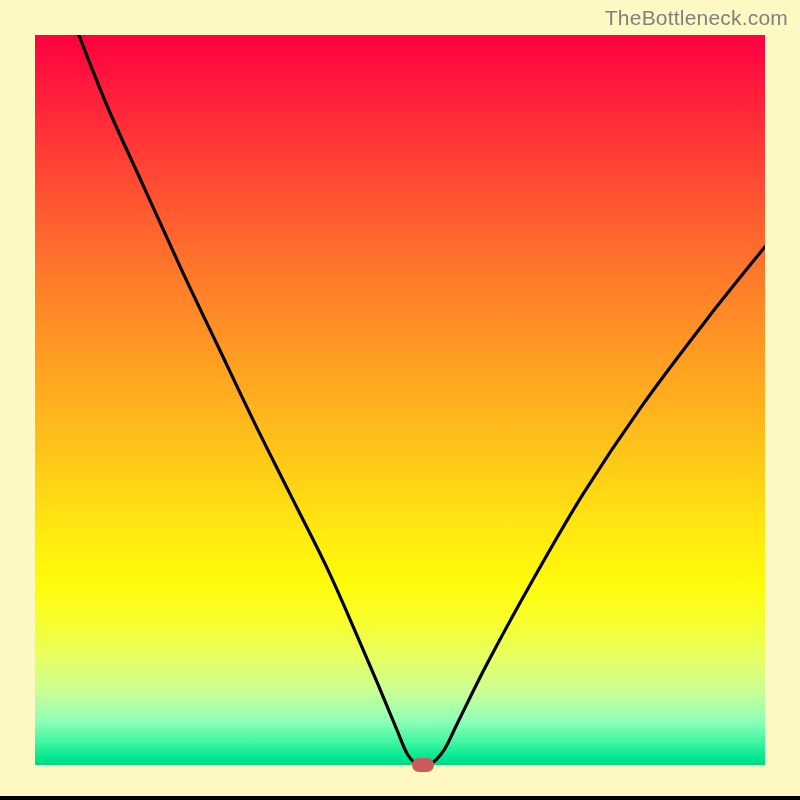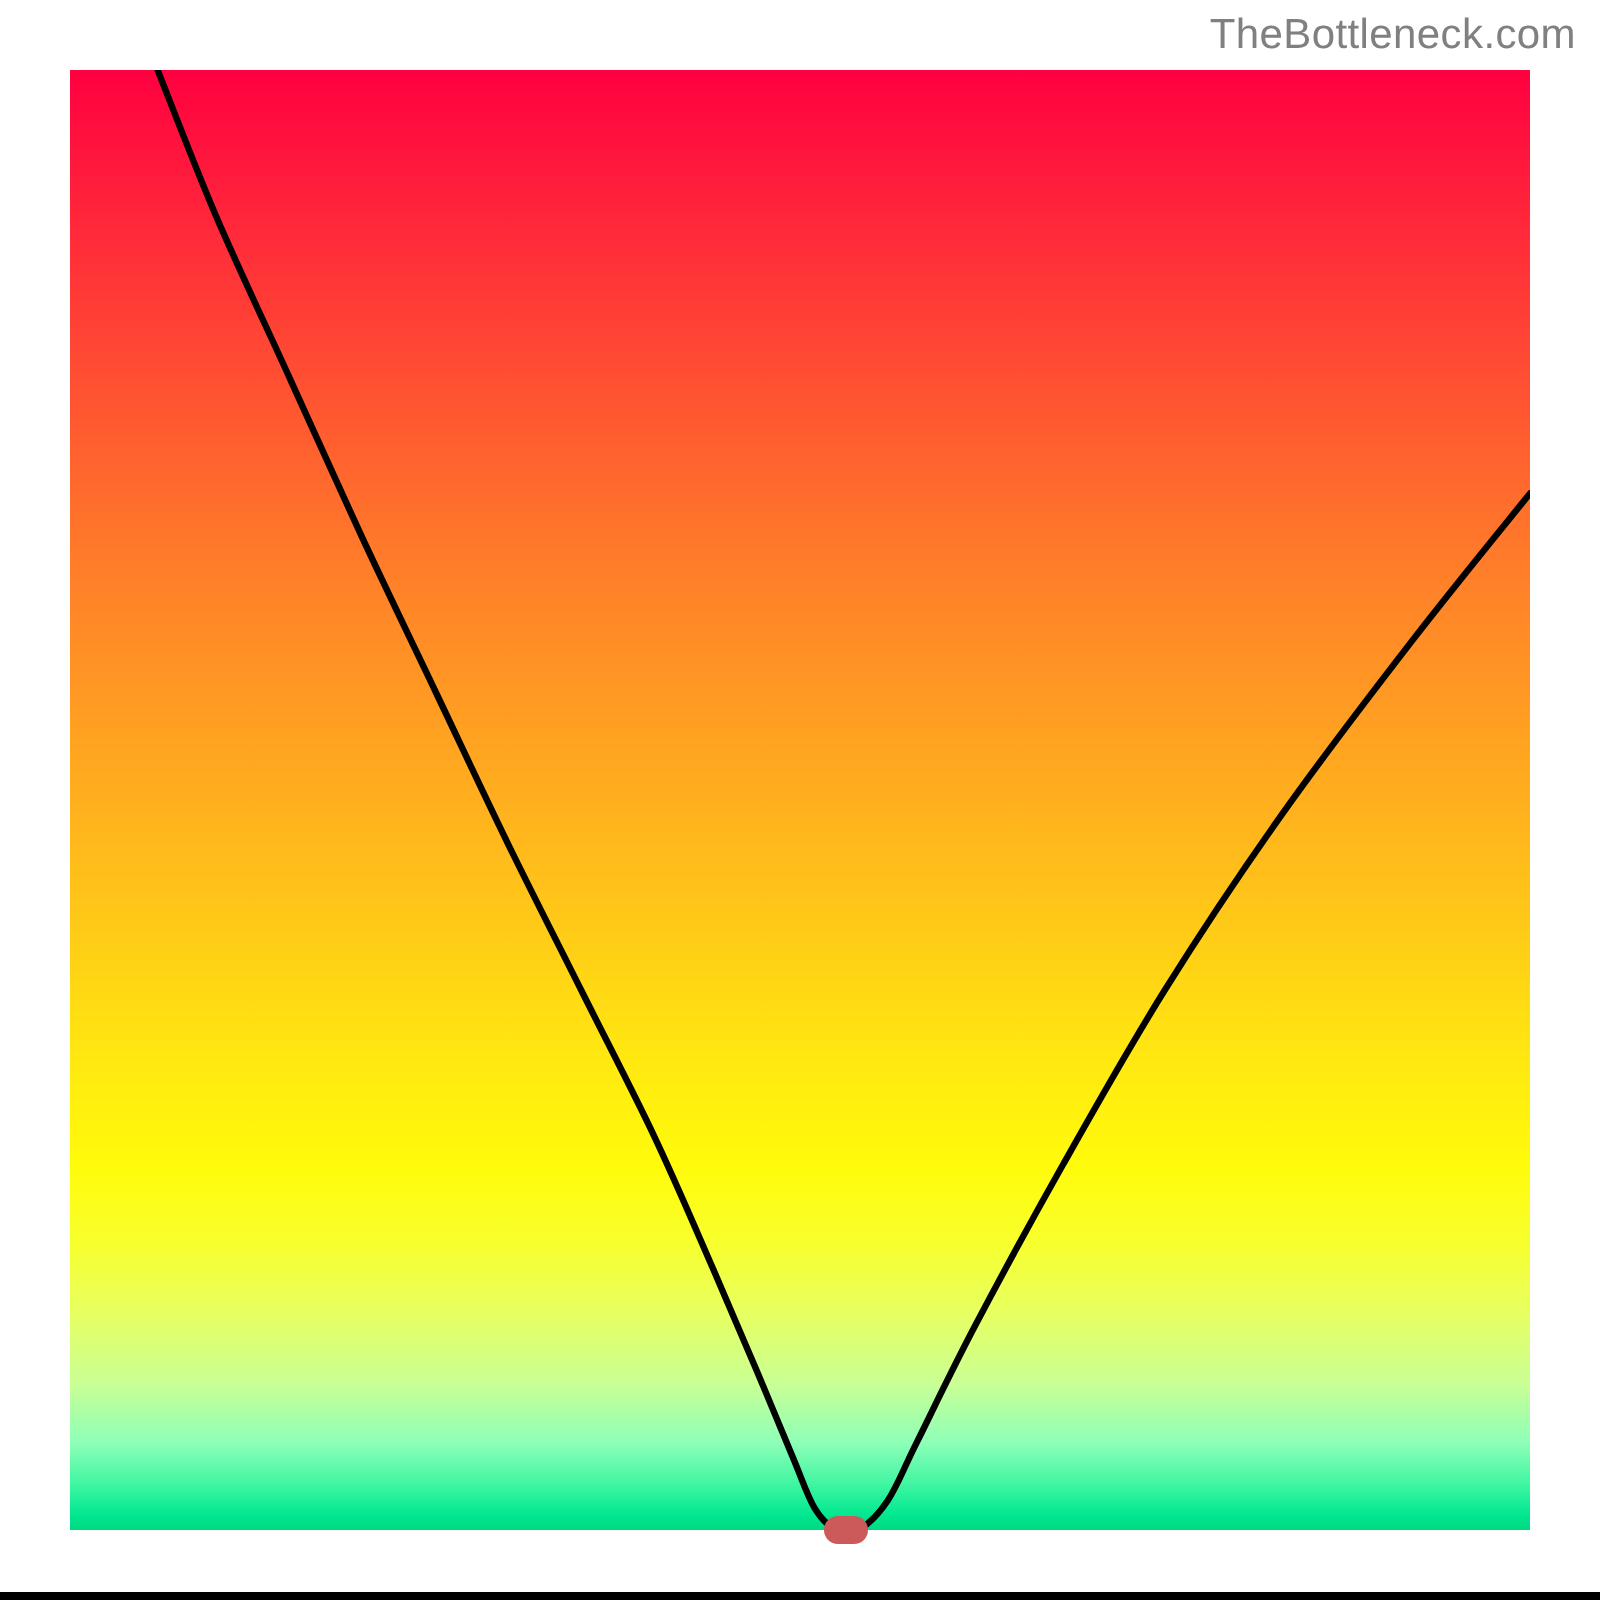--- a/index.html
+++ b/index.html
@@ -7,21 +7,21 @@
     padding: 0;
     width: 800px;
     height: 800px;
     background: #000;
     overflow: hidden;
   }
   .frame {
     position: relative;
     width: 800px;
     height: 796px;
-    background: #ffffff;
+    background: #fef9c3;
   }
   .plot-area {
     position: absolute;
     left: 35px;
     top: 35px;
     width: 730px;
     height: 730px;
     
     background: linear-gradient(to bottom,
       #ff0040 0%,

